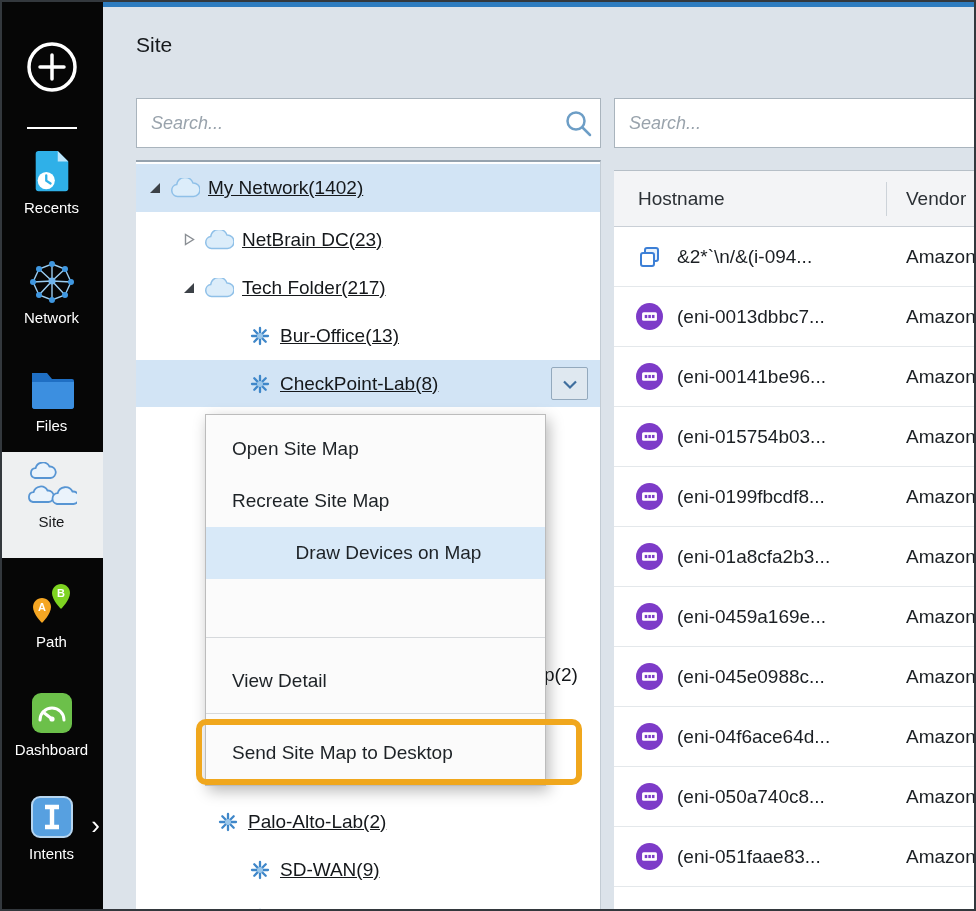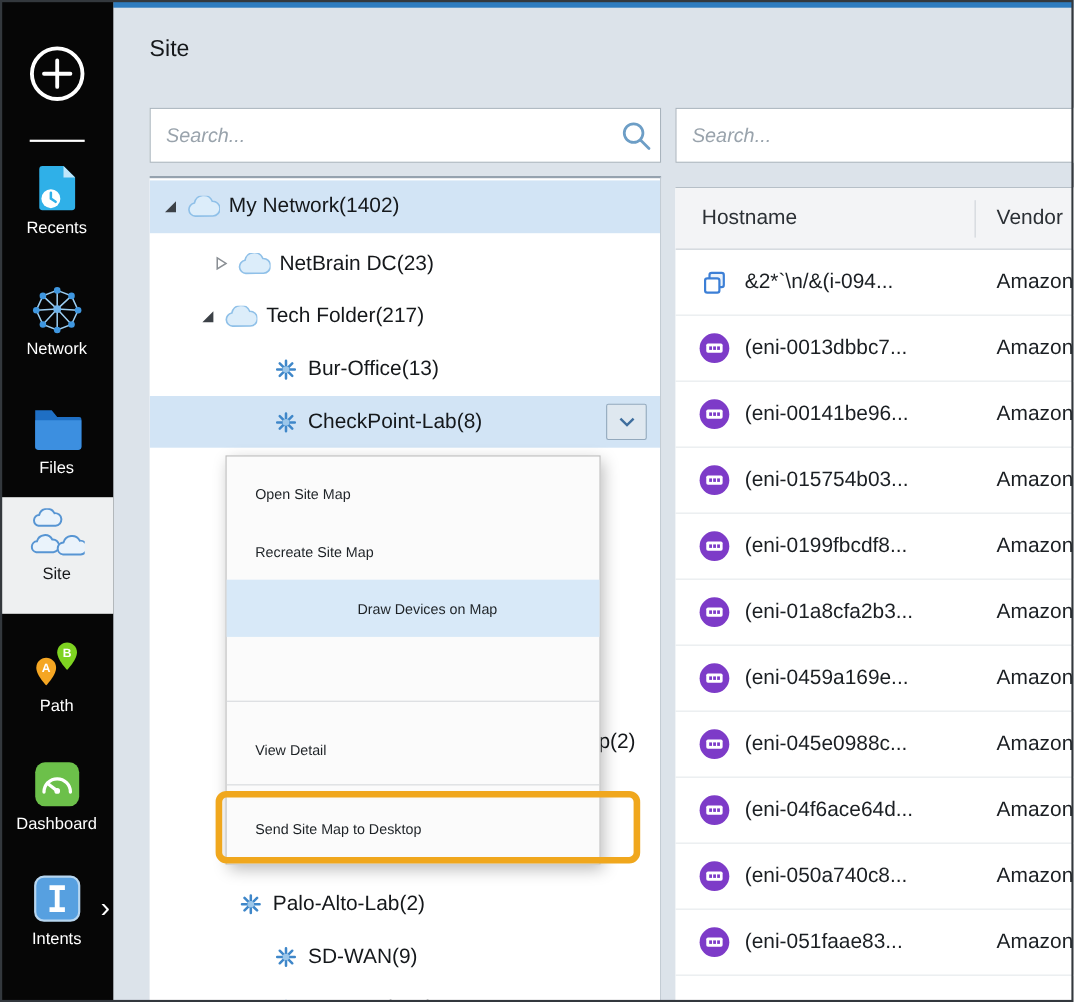--- a/index.html
+++ b/index.html
@@ -29,32 +29,32 @@
   
   .searchbox{ position:absolute; top:98px; height:50px; background:#fff; border:1px solid #a9b4bd; display:flex; align-items:center; }
   .searchbox input{ flex:1; border:none; outline:none; font-size:18px; font-style:italic; color:#5a646d; padding:0 14px; background:transparent; font-family:"Liberation Sans", sans-serif; }
   .searchbox input::placeholder{ color:#99a3ac; font-style:italic; }
   .search-icon-wrap{ width:44px; display:flex; align-items:center; justify-content:center; cursor:pointer; }
   .searchbox.left{ left:136px; width:465px; }
   .searchbox.right{ left:614px; width:372px; }
 
   
   .tree-panel{ position:absolute; left:136px; top:160px; width:465px; height:751px; background:#fff; border-top:2px solid #95a2ae; border-right:1px solid #c3ccd4; overflow:hidden; }
-  .trow{ position:absolute; left:0; right:0; display:flex; align-items:center; font-size:19px; color:#15181b; cursor:pointer; }
+  .trow{ position:absolute; left:0; right:0; display:flex; align-items:center; font-size:19px; color:#15181b; cursor:pointer;text-decoration:underline; }
   .trow.selected{ background:#d2e4f5; }
   .expander{ width:18px; margin-right:6px; display:flex; align-items:center; justify-content:center; cursor:pointer; }
   .exp-open{ width:0; height:0; border-left:10px solid transparent; border-bottom:10px solid #3c4147; }
   .tree-cloud{ margin-right:8px; display:flex; }
   .site-ast{ margin-right:10px; display:flex; }
   .dd-btn{ position:absolute; right:12px; top:7px; width:37px; height:33px; background:#dfe8f0; border:1px solid #93a9bd; border-radius:2px; display:flex; align-items:center; justify-content:center; cursor:pointer; }
   .tree-frag{ position:absolute; left:408px; top:502px; font-size:19px; color:#15181b; }
 
   
   .ctx-menu{ position:absolute; left:205px; top:414px; width:341px; height:372px; background:#fbfbfb; border:1px solid #bcbcbc; box-shadow:3px 5px 14px rgba(0,0,0,.28); z-index:40; }
-  .ctx-item{ position:absolute; left:0; right:0; height:52px; display:flex; align-items:center; padding-left:26px; font-size:13px; color:#1d2226; cursor:pointer; }
+  .ctx-item{ position:absolute; left:0; right:0; height:52px; display:flex; align-items:center; padding-left:26px; font-size:19px; color:#1d2226; cursor:pointer; }
   .ctx-item.hl{ background:#d8e9f8;justify-content:center; }
   .ctx-sep{ position:absolute; left:0; right:0; height:1px; background:#d6d9dc; }
 
   
   .annotation{ position:absolute; left:196px; top:719px; width:386px; height:66px; border:6px solid #f0a71d; border-radius:10px; z-index:60; pointer-events:none; }
 
   
   .table-panel{ position:absolute; left:614px; top:170px; width:372px; height:741px; background:#fff; border-top:1px solid #b6bfc7; overflow:hidden; }
   .thead{ position:relative; height:56px; background:#f3f4f6; border-bottom:1px solid #c9cfd6; display:flex; align-items:center; font-size:19px; color:#2b3035; }
   .th-host{ padding-left:24px; }
@@ -197,21 +197,21 @@
           <span class="exp-open"></span>
         </span>
       <span class="tree-cloud">
           <svg width="30" height="20" viewBox="0 0 30 20">
             <path d="M7.5 18.5a6 6 0 0 1-.8-11.9A8.5 8.5 0 0 1 23 5a6 6 0 0 1 .5 13.4z" fill="#dcedfa" stroke="#8fc0e8" stroke-width="1.5"></path>
           </svg>
         </span>
       <span>My Network(1402)</span>
     </div>
 
-    <div class="trow" style="top:54px;height:47px;padding-left:56px">
+    <div class="trow" style="top:54px;height:47px;padding-left:44px">
       <span class="expander">
           <svg width="11" height="13" viewBox="0 0 11 13">
             <path d="M1.5 1.5v10l8-5z" fill="none" stroke="#8a8f94" stroke-width="1.4"></path>
           </svg>
         </span>
       <span class="tree-cloud">
           <svg width="30" height="20" viewBox="0 0 30 20">
             <path d="M7.5 18.5a6 6 0 0 1-.8-11.9A8.5 8.5 0 0 1 23 5a6 6 0 0 1 .5 13.4z" fill="#dcedfa" stroke="#8fc0e8" stroke-width="1.5"></path>
           </svg>
         </span>

